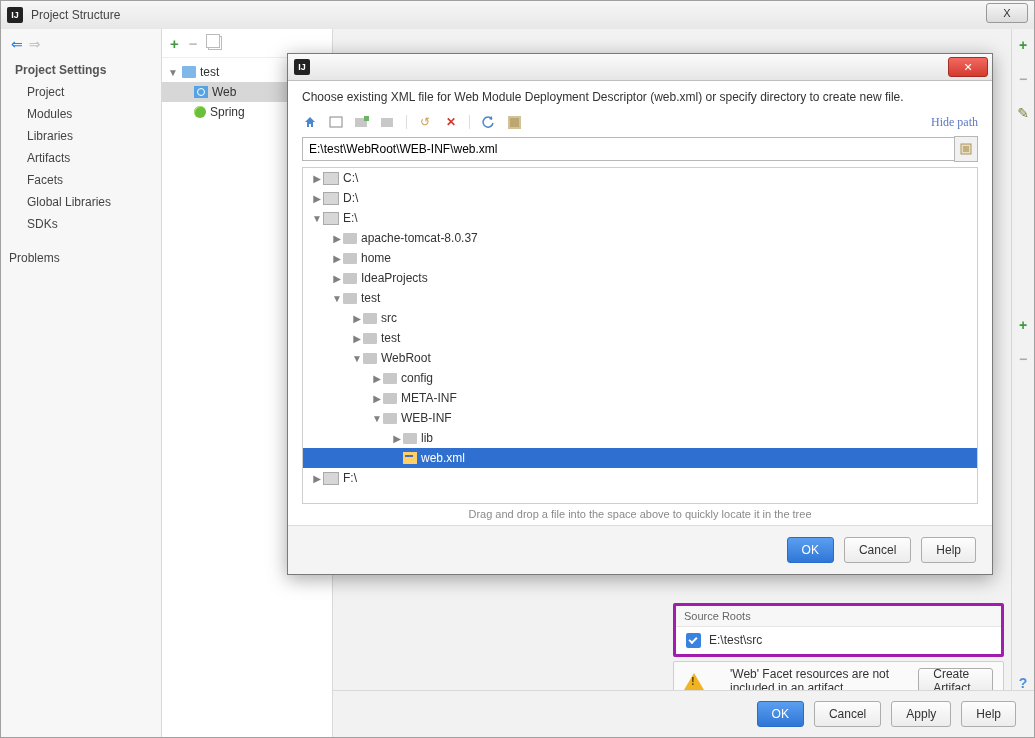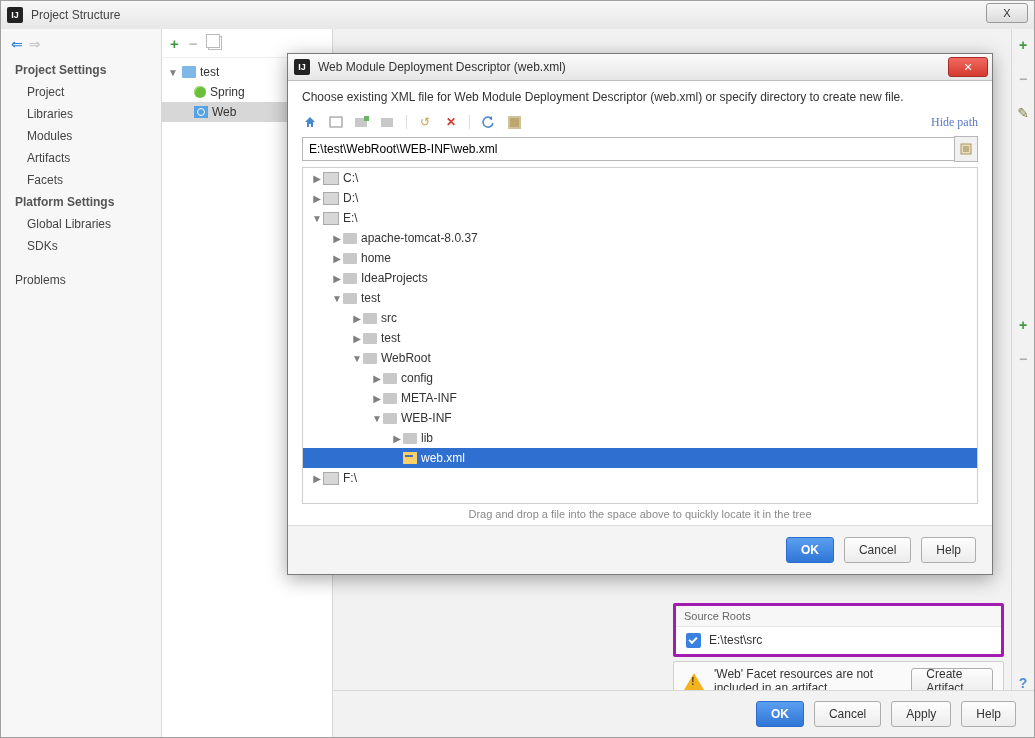--- a/index.html
+++ b/index.html
@@ -45,25 +45,25 @@
   .vbar .pen  { color:#7a7a3a;}
   .vbar .gap  { flex:1;}
   .vbar .blue { color:#4a8fd8; font-weight:bold;}
 
   .source-box { position:absolute; left:340px; right:30px; top:574px; border:3px solid #a21caf; border-radius:2px; background:#fff; }
   .source-box .hdr { padding:4px 8px; font-size:11px; color:#666; border-bottom:1px solid #e6e6e6; background:#f7f7f7;}
   .source-box .row { display:flex; align-items:flex-start; padding:6px 10px; gap:8px; }
   .chk { width:15px; height:15px; background:#3a82e0; border-radius:2px; position:relative; }
   .chk:after{content:"";position:absolute;left:3px;top:4px;width:6px;height:3px;border-left:2px solid #fff;border-bottom:2px solid #fff; transform:rotate(-45deg);}
 
-  .warn-box{ position:absolute; left:340px; right:30px; top:632px; height:38px; border:1px solid #cfcfcf; border-radius:2px; background:#fafafa; display:flex; align-items:center; padding:0 10px; gap:10px;}
+  .warn-box{ position:absolute; left:340px; right:30px; top:632px; height:38px; border:1px solid #cfcfcf; border-radius:2px; background:#fafafa; display:flex; align-items:center; padding:0 10px; gap:26px;}
   .warn-tri{ width:0;height:0;border-left:10px solid transparent;border-right:10px solid transparent;border-bottom:17px solid #f2b323; position:relative;}
   .warn-tri:after{content:"!"; position:absolute; left:-3px; top:2px; color:#5c4300; font-weight:bold; font-size:11px;}
   .btn { display:inline-flex; align-items:center; justify-content:center; height:24px; padding:0 14px; background:linear-gradient(#fdfdfd,#ececec); border:1px solid #adadad; border-radius:3px; color:#333; cursor:default;}
-  .btn.primary { background:linear-gradient(#5b9ff0,#2f76d6); border-color:#2a6ccb; color:#fff;font-weight:bold;}
+  .btn.primary { background:linear-gradient(#5b9ff0,#2f76d6); border-color:#2a6ccb; color:#fff;}
   .warn-box .btn { margin-left:auto; }
 
   .bottom-bar { position:absolute; left:0; right:0; bottom:0; height:46px; background:#f2f2f2; border-top:1px solid #d8d8d8; display:flex; align-items:center; justify-content:flex-end; gap:10px; padding:0 18px; }
 
   
   .dialog { position:absolute; left:286px; top:52px; width:704px; height:520px; border:1px solid #7a7a7a; background:#fff; box-shadow:0 4px 18px rgba(0,0,0,0.35); }
   .dlg-title { height:26px; background:linear-gradient(#fbfbfb,#e6e6e6); border-bottom:1px solid #bfbfbf; display:flex; align-items:center; padding:0 6px; position:relative;}
   .dlg-title .ticon { width:16px;height:16px;background:#222;color:#fff;display:flex;align-items:center;justify-content:center;font-size:9px;font-weight:bold;border-radius:2px;}
   .dlg-title .title{ margin-left:8px; color:#333;}
   .dlg-close { position:absolute; right:4px; top:3px; width:38px; height:18px; background:linear-gradient(#f16a60,#d43a2f); border:1px solid #a62c24; border-radius:3px; color:#fff; display:flex;align-items:center;justify-content:center; font-size:11px;}
@@ -104,50 +104,49 @@
 
   <div class="main-body">
 
     <div class="left-sidebar">
       <div class="navbtns">
         <span class="arrow back">⇐</span>
         <span class="arrow fwd">⇒</span>
       </div>
       <div class="sb-heading">Project Settings</div>
       <div class="sb-item">Project</div>
+      <div class="sb-item">Modules</div>
       <div class="sb-item">Libraries</div>
-      <div class="sb-item">Modules</div>
       <div class="sb-item">Artifacts</div>
       <div class="sb-item">Facets</div>
-      <div class="sb-heading">Platform Settings</div>
       <div class="sb-item">Global Libraries</div>
       <div class="sb-item">SDKs</div>
       <div style="height:12px"></div>
-      <div class="sb-item" style="padding-left:14px">Problems</div>
+      <div class="sb-item" style="padding-left:8px">Problems</div>
     </div>
 
     <div class="mid-panel">
       <div class="mid-tools">
         <span class="plus">+</span>
         <span class="minus">−</span>
         <span class="copy"></span>
       </div>
       <div class="tree">
         <div class="tree-row">
           <span class="tri">▼</span>
           <span class="foldicon"></span>
           <span>test</span>
         </div>
+        <div class="tree-row sel" style="padding-left:32px">
+          <span class="webicon"></span>
+          <span>Web</span>
+        </div>
         <div class="tree-row" style="padding-left:32px">
           <span class="springicon"></span>
           <span>Spring</span>
-        </div>
-        <div class="tree-row sel" style="padding-left:32px">
-          <span class="webicon"></span>
-          <span>Web</span>
         </div>
       </div>
     </div>
 
     <div class="right-panel">
       <div class="vbar">
         <div class="vicon green">+</div>
         <div class="vicon red">−</div>
         <div class="vicon pen">✎</div>
         <div style="height:160px"></div>
@@ -176,21 +175,20 @@
         <span class="btn">Cancel</span>
         <span class="btn">Apply</span>
         <span class="btn">Help</span>
       </div>
     </div>
   </div>
 
   <div class="dialog">
     <div class="dlg-title">
       <div class="ticon">IJ</div>
-      <div class="title">Web Module Deployment Descriptor (web.xml)</div>
       <div class="dlg-close">✕</div>
     </div>
 
     <div class="dlg-body">
       <div class="dlg-instr">Choose existing XML file for Web Module Deployment Descriptor (web.xml) or specify directory to create new file.</div>
 
       <div class="dlg-tools">
         <span class="dtool home">
           <svg width="14" height="14" viewBox="0 0 14 14">
               <path fill="#4b87cf" d="M7 2 L12 7 H10 V12 H8 V9 H6 V12 H4 V7 H2 Z"></path>

